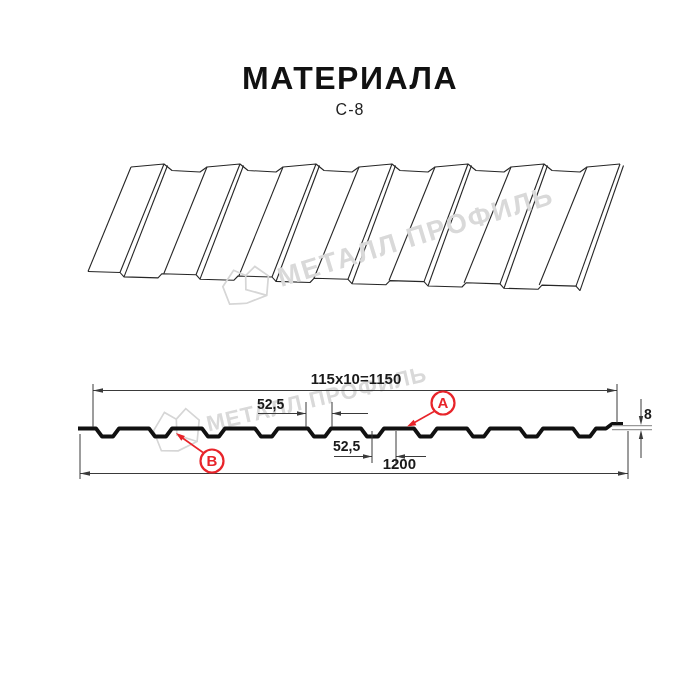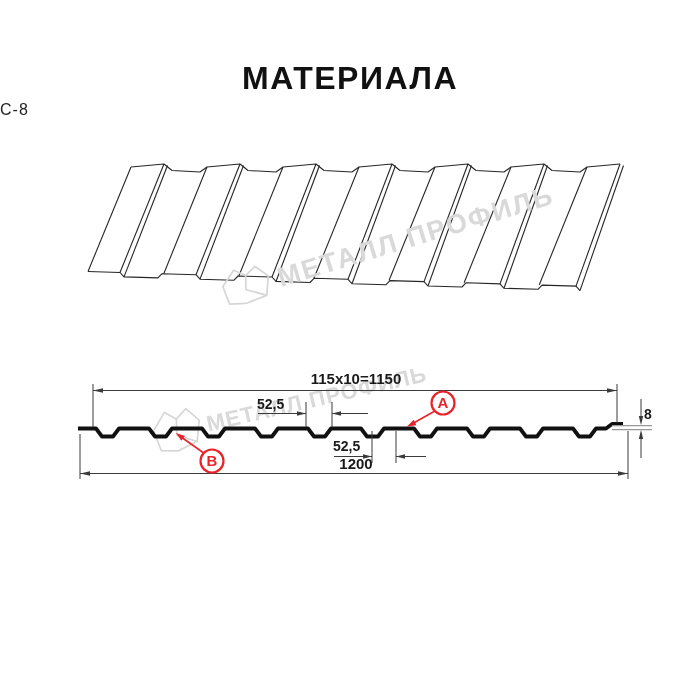--- a/index.html
+++ b/index.html
@@ -5,21 +5,21 @@
   html,body{margin:0;padding:0;background:#fff;}
   .stage{
     position:relative;width:700px;height:700px;background:#fff;
     font-family:"Liberation Sans",sans-serif;overflow:hidden;
   }
   .title{
     position:absolute;top:60px;left:0;width:700px;text-align:center;
     font-size:32px;font-weight:700;letter-spacing:1.5px;color:#111;
   }
   .subtitle{
-    position:absolute;top:101px;left:0;width:700px;text-align:left;
+    position:absolute;top:101px;left:0;width:700px;text-align:center;
     font-size:16px;font-weight:400;letter-spacing:1px;color:#222;
   }
   .caption{
     position:absolute;top:617px;left:0;width:700px;text-align:center;
     font-size:16px;font-weight:700;letter-spacing:0.8px;color:#3d3d3d;
   }
   svg.drawing{position:absolute;top:0;left:0;z-index:1;}
   .wm{position:absolute;color:#d9d9d9;font-weight:700;white-space:nowrap;}
   .wm-iso-text{top:264px;left:274px;font-size:27px;letter-spacing:2px;
     transform:rotate(-17deg);transform-origin:left top;z-index:2;}
@@ -109,19 +109,19 @@
     </svg>
 
   <svg class="wm-iso-logo" width="54" height="38" viewBox="0 0 60 44">
     <path d="M7,41 L2,20 L17,3 L30,11 L42,2 L56,15 L51,37 L26,43 Z M30,11 L28,27 L51,37" fill="none" stroke="#d6d6d6" stroke-width="2"></path>
   </svg>
   <div class="wm wm-iso-text">МЕТАЛЛ ПРОФИЛЬ</div>
 
   <div class="dimlabel center120" style="left:296px;top:370px;">115x10=1150</div>
   <div class="dimlabel small" style="left:257px;top:396px;">52,5</div>
   <div class="dimlabel small" style="left:333px;top:438px;">52,5</div>
-  <div class="dimlabel center120" style="left:296px;top:455px;">1200</div>
+  <div class="dimlabel center120" style="left:296px;top:455px;text-align:right;">1200</div>
   <div class="dimlabel small" style="left:644px;top:406px;">8</div>
 
   <div class="redlabel" style="left:431px;top:394px;">А</div>
   <div class="redlabel" style="left:200px;top:452px;">В</div>
 
 </div>
 
 </body></html>

